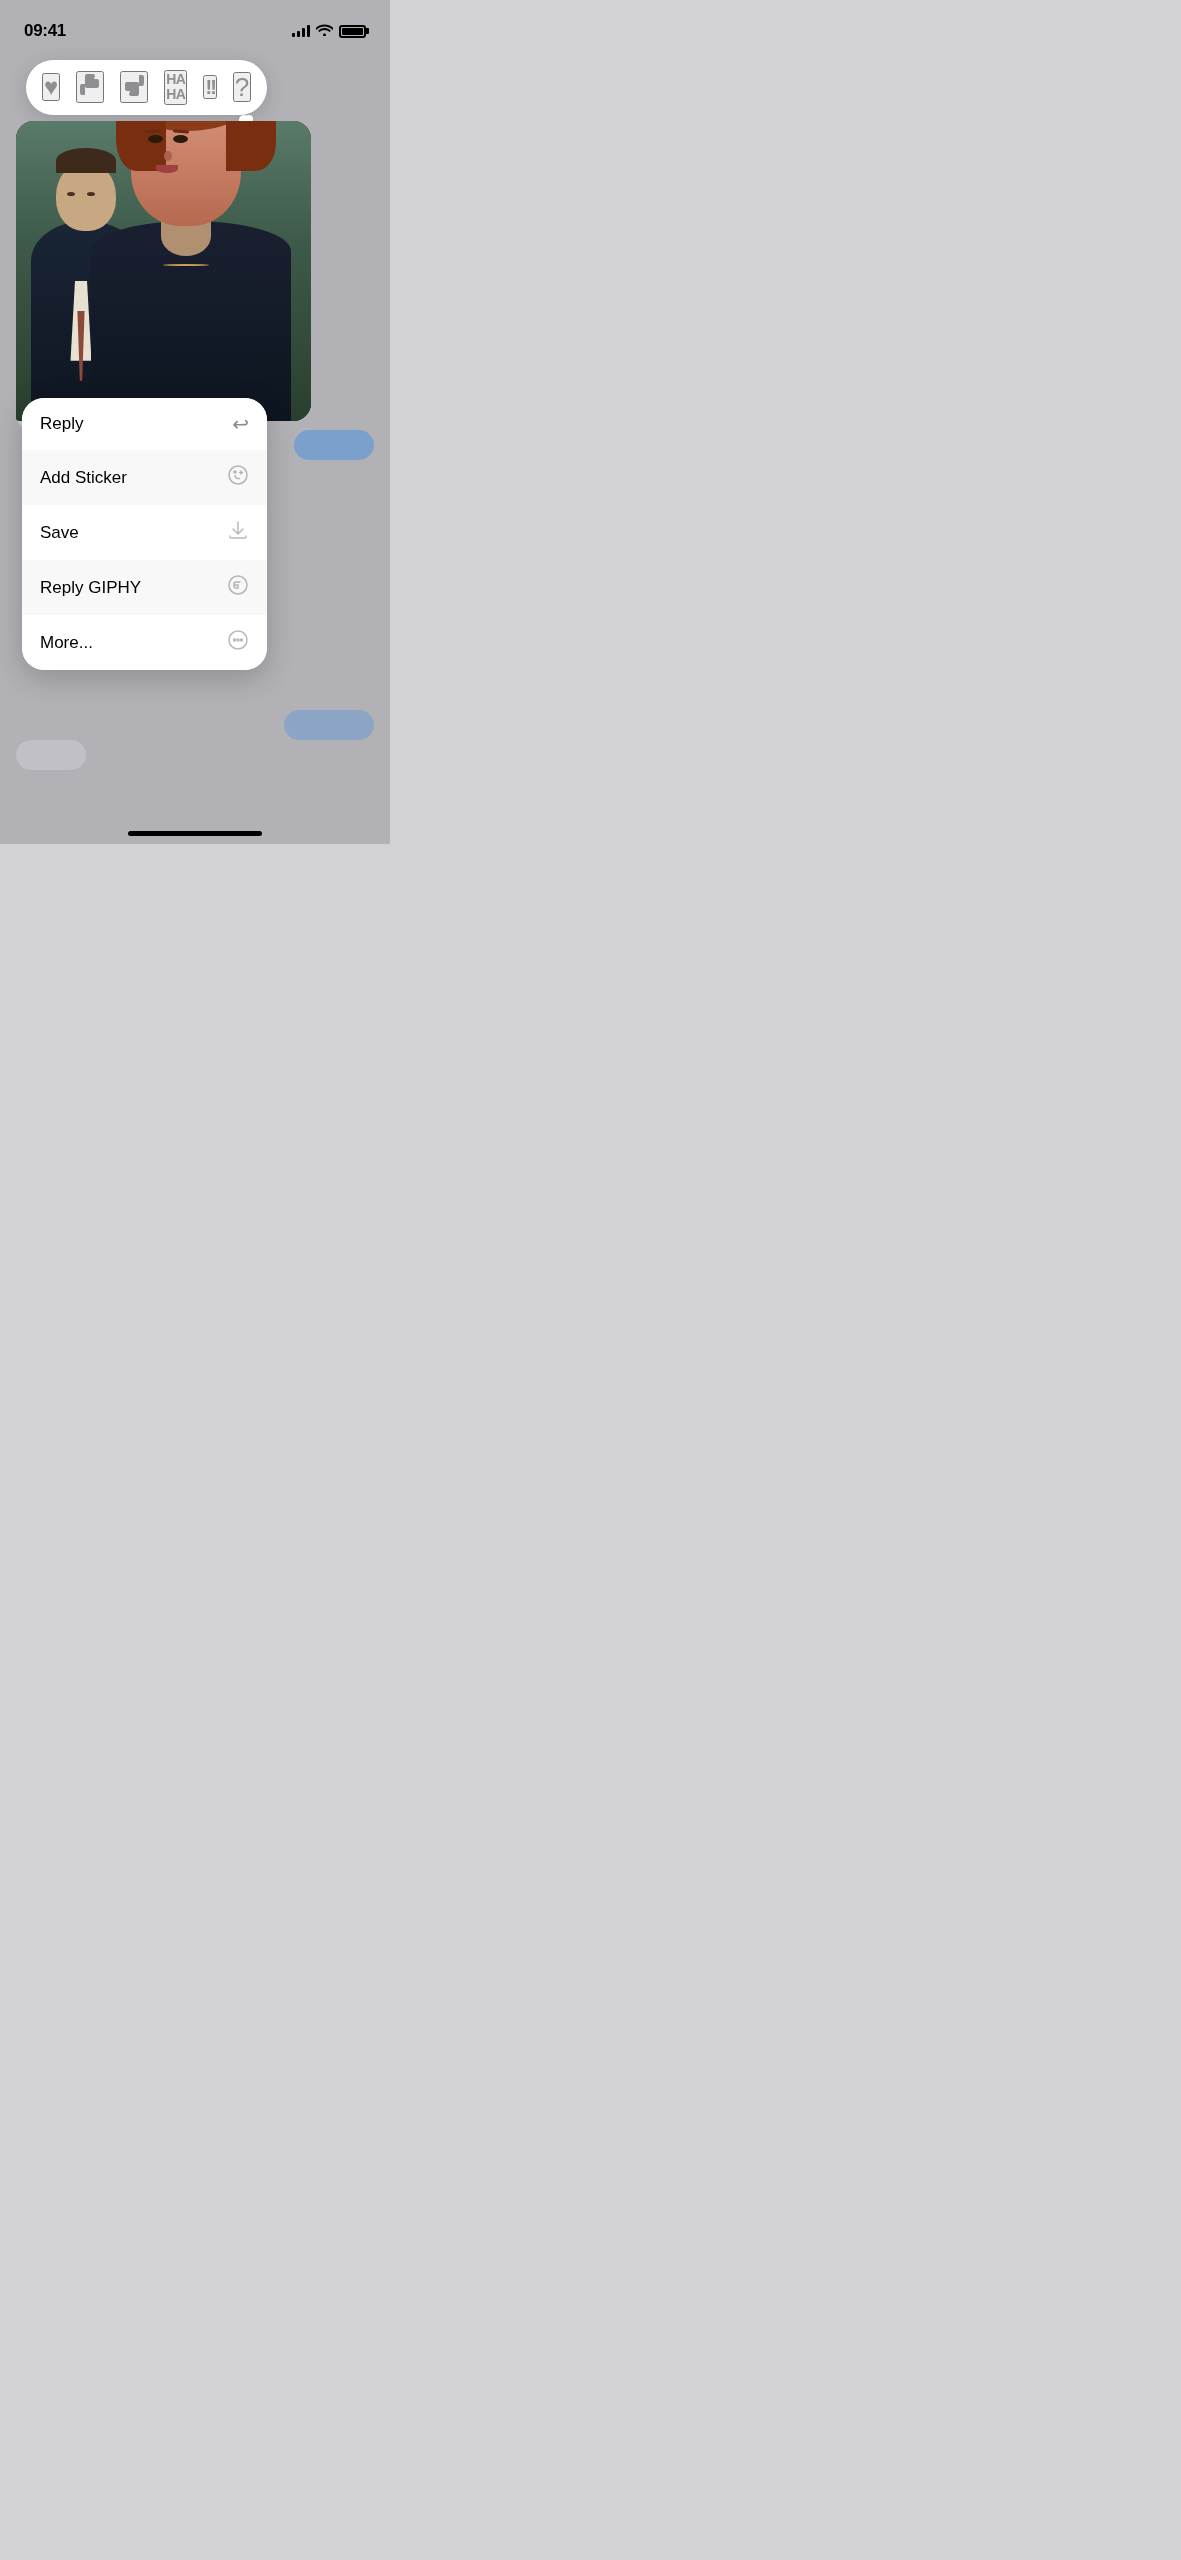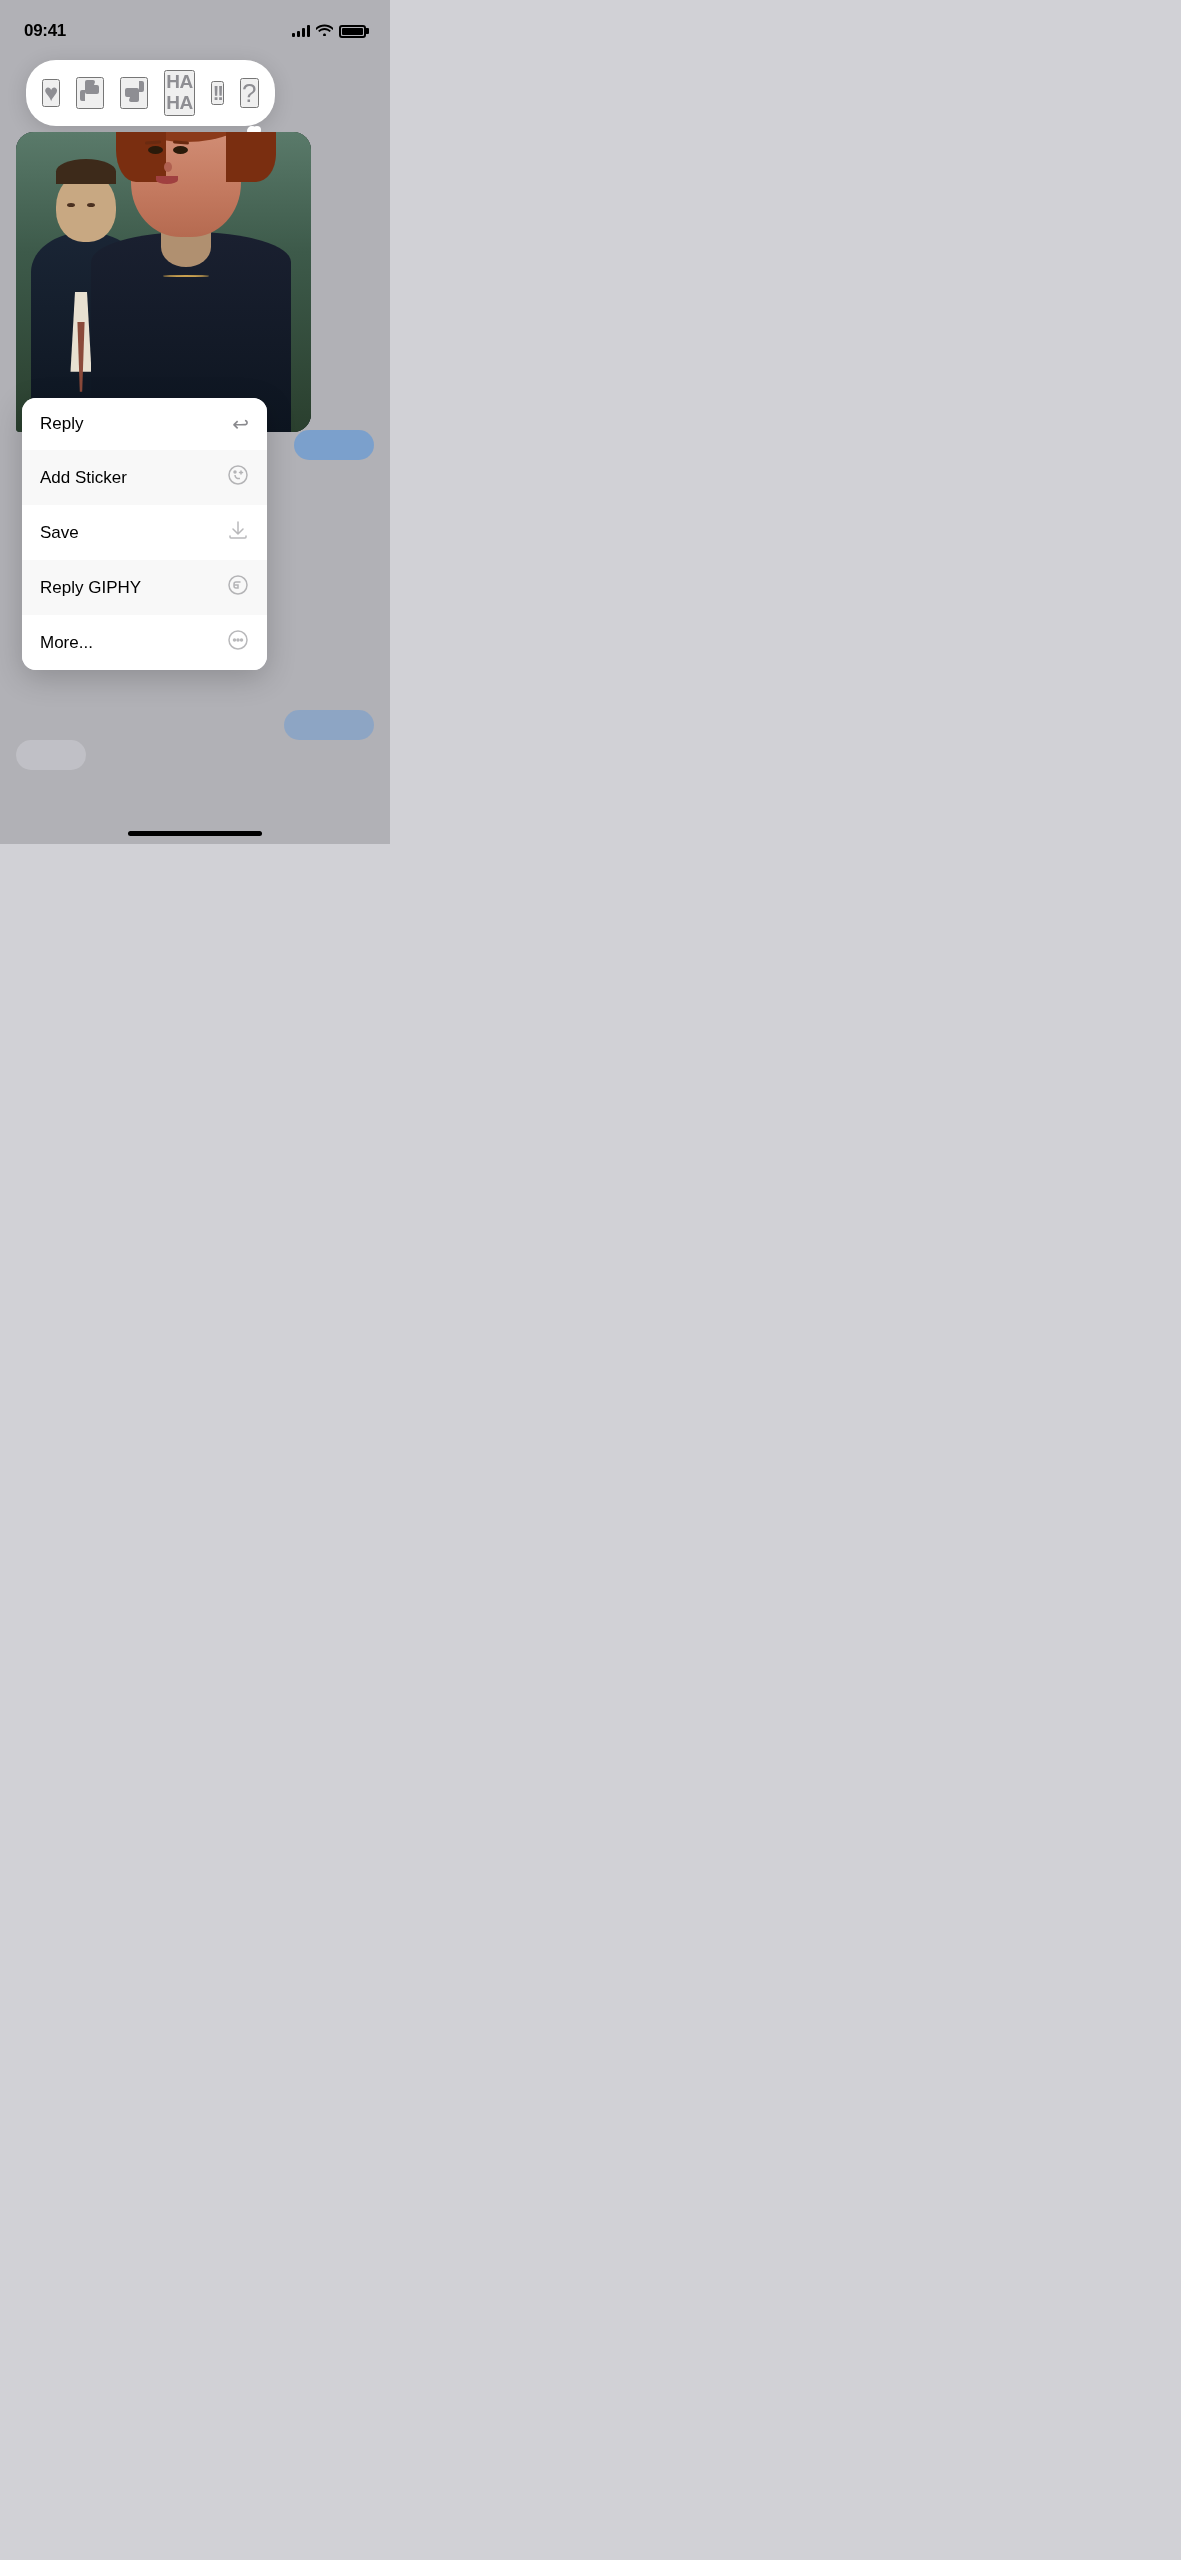--- a/index.html
+++ b/index.html
@@ -132,21 +132,21 @@
     }
 
     .reaction-btn {
       font-size: 22px;
       cursor: pointer;
       color: #8e8e93;
       line-height: 1;
     }
 
     .reaction-haha {
-      font-size: 19px;
+      font-size: 14px;
       font-weight: 700;
       color: #8e8e93;
       letter-spacing: -0.5px;
       line-height: 1.1;
       text-align: center;
     }
 
     .reaction-exclaim {
       font-size: 20px;
       font-weight: 700;
@@ -185,21 +185,21 @@
       overflow: hidden;
     }
 
     
     .context-menu {
       position: absolute;
       top: 398px;
       left: 22px;
       width: 245px;
       background: #f2f2f7;
-      border-radius: 14px;
+      border-radius: 22px;
       overflow: hidden;
       z-index: 20;
       box-shadow: 0 8px 30px rgba(0,0,0,0.2);
     }
 
     .menu-item {
       display: flex;
       align-items: center;
       justify-content: space-between;
       padding: 14px 18px;

